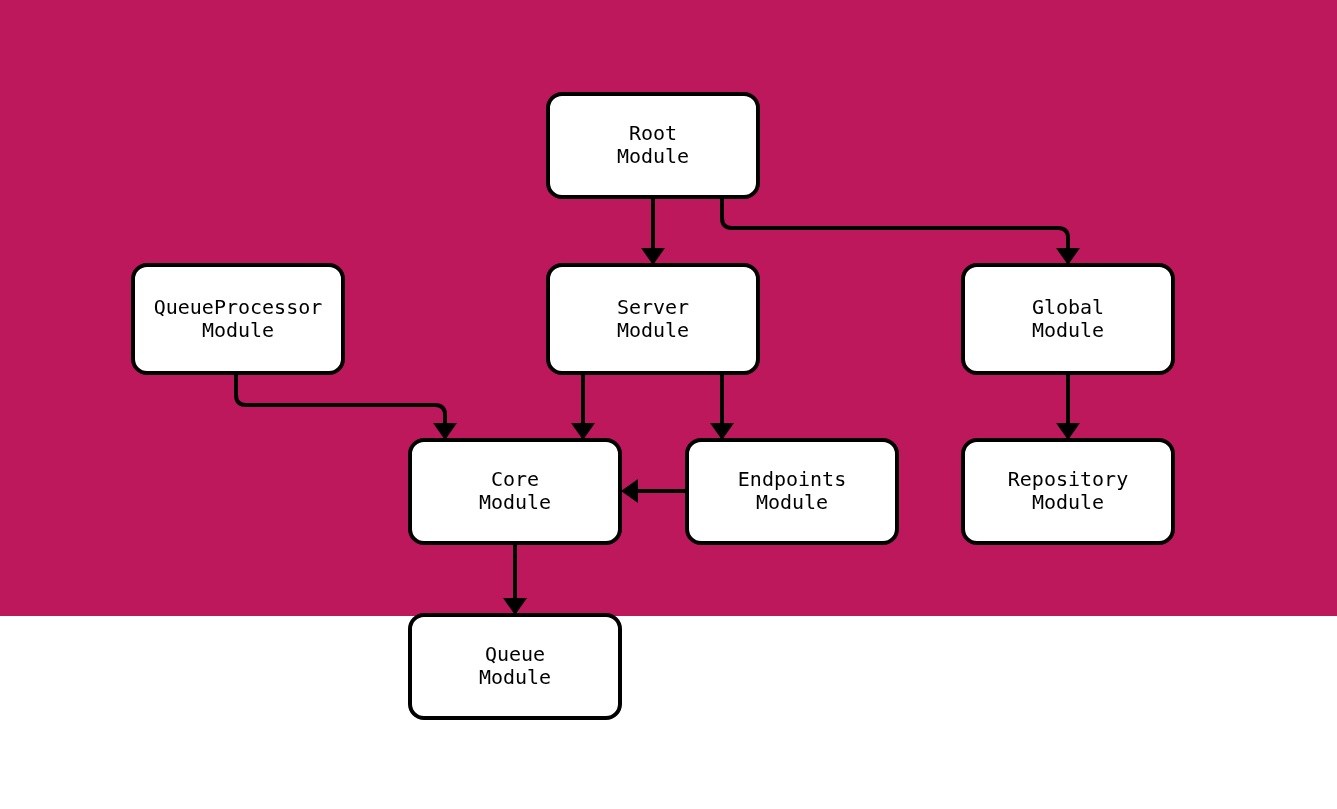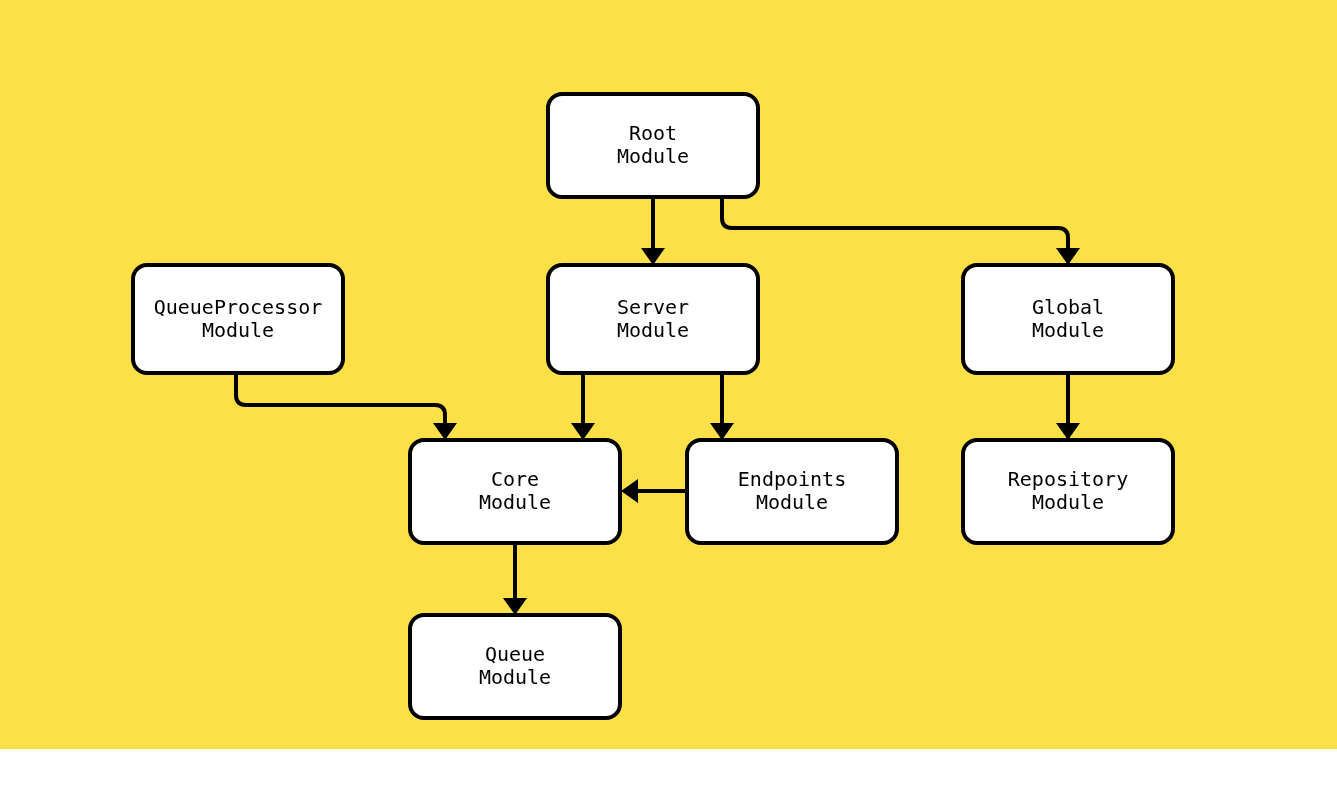--- a/index.html
+++ b/index.html
@@ -10,22 +10,22 @@
   }
   body {
     width: 1337px;
     height: 809px;
     overflow: hidden;
     font-family: "DejaVu Sans Mono", monospace;
   }
   #diagram-root {
     position: relative;
     width: 1337px;
-    height: 749px;
-    background: #fde047;
+    height: 616px;
+    background: #be185d;
   }
   svg.diagram-canvas {
     display: block;
     width: 1337px;
     height: 809px;
   }
   .node-box {
     fill: #ffffff;
     stroke: #000000;
     stroke-width: 4;

